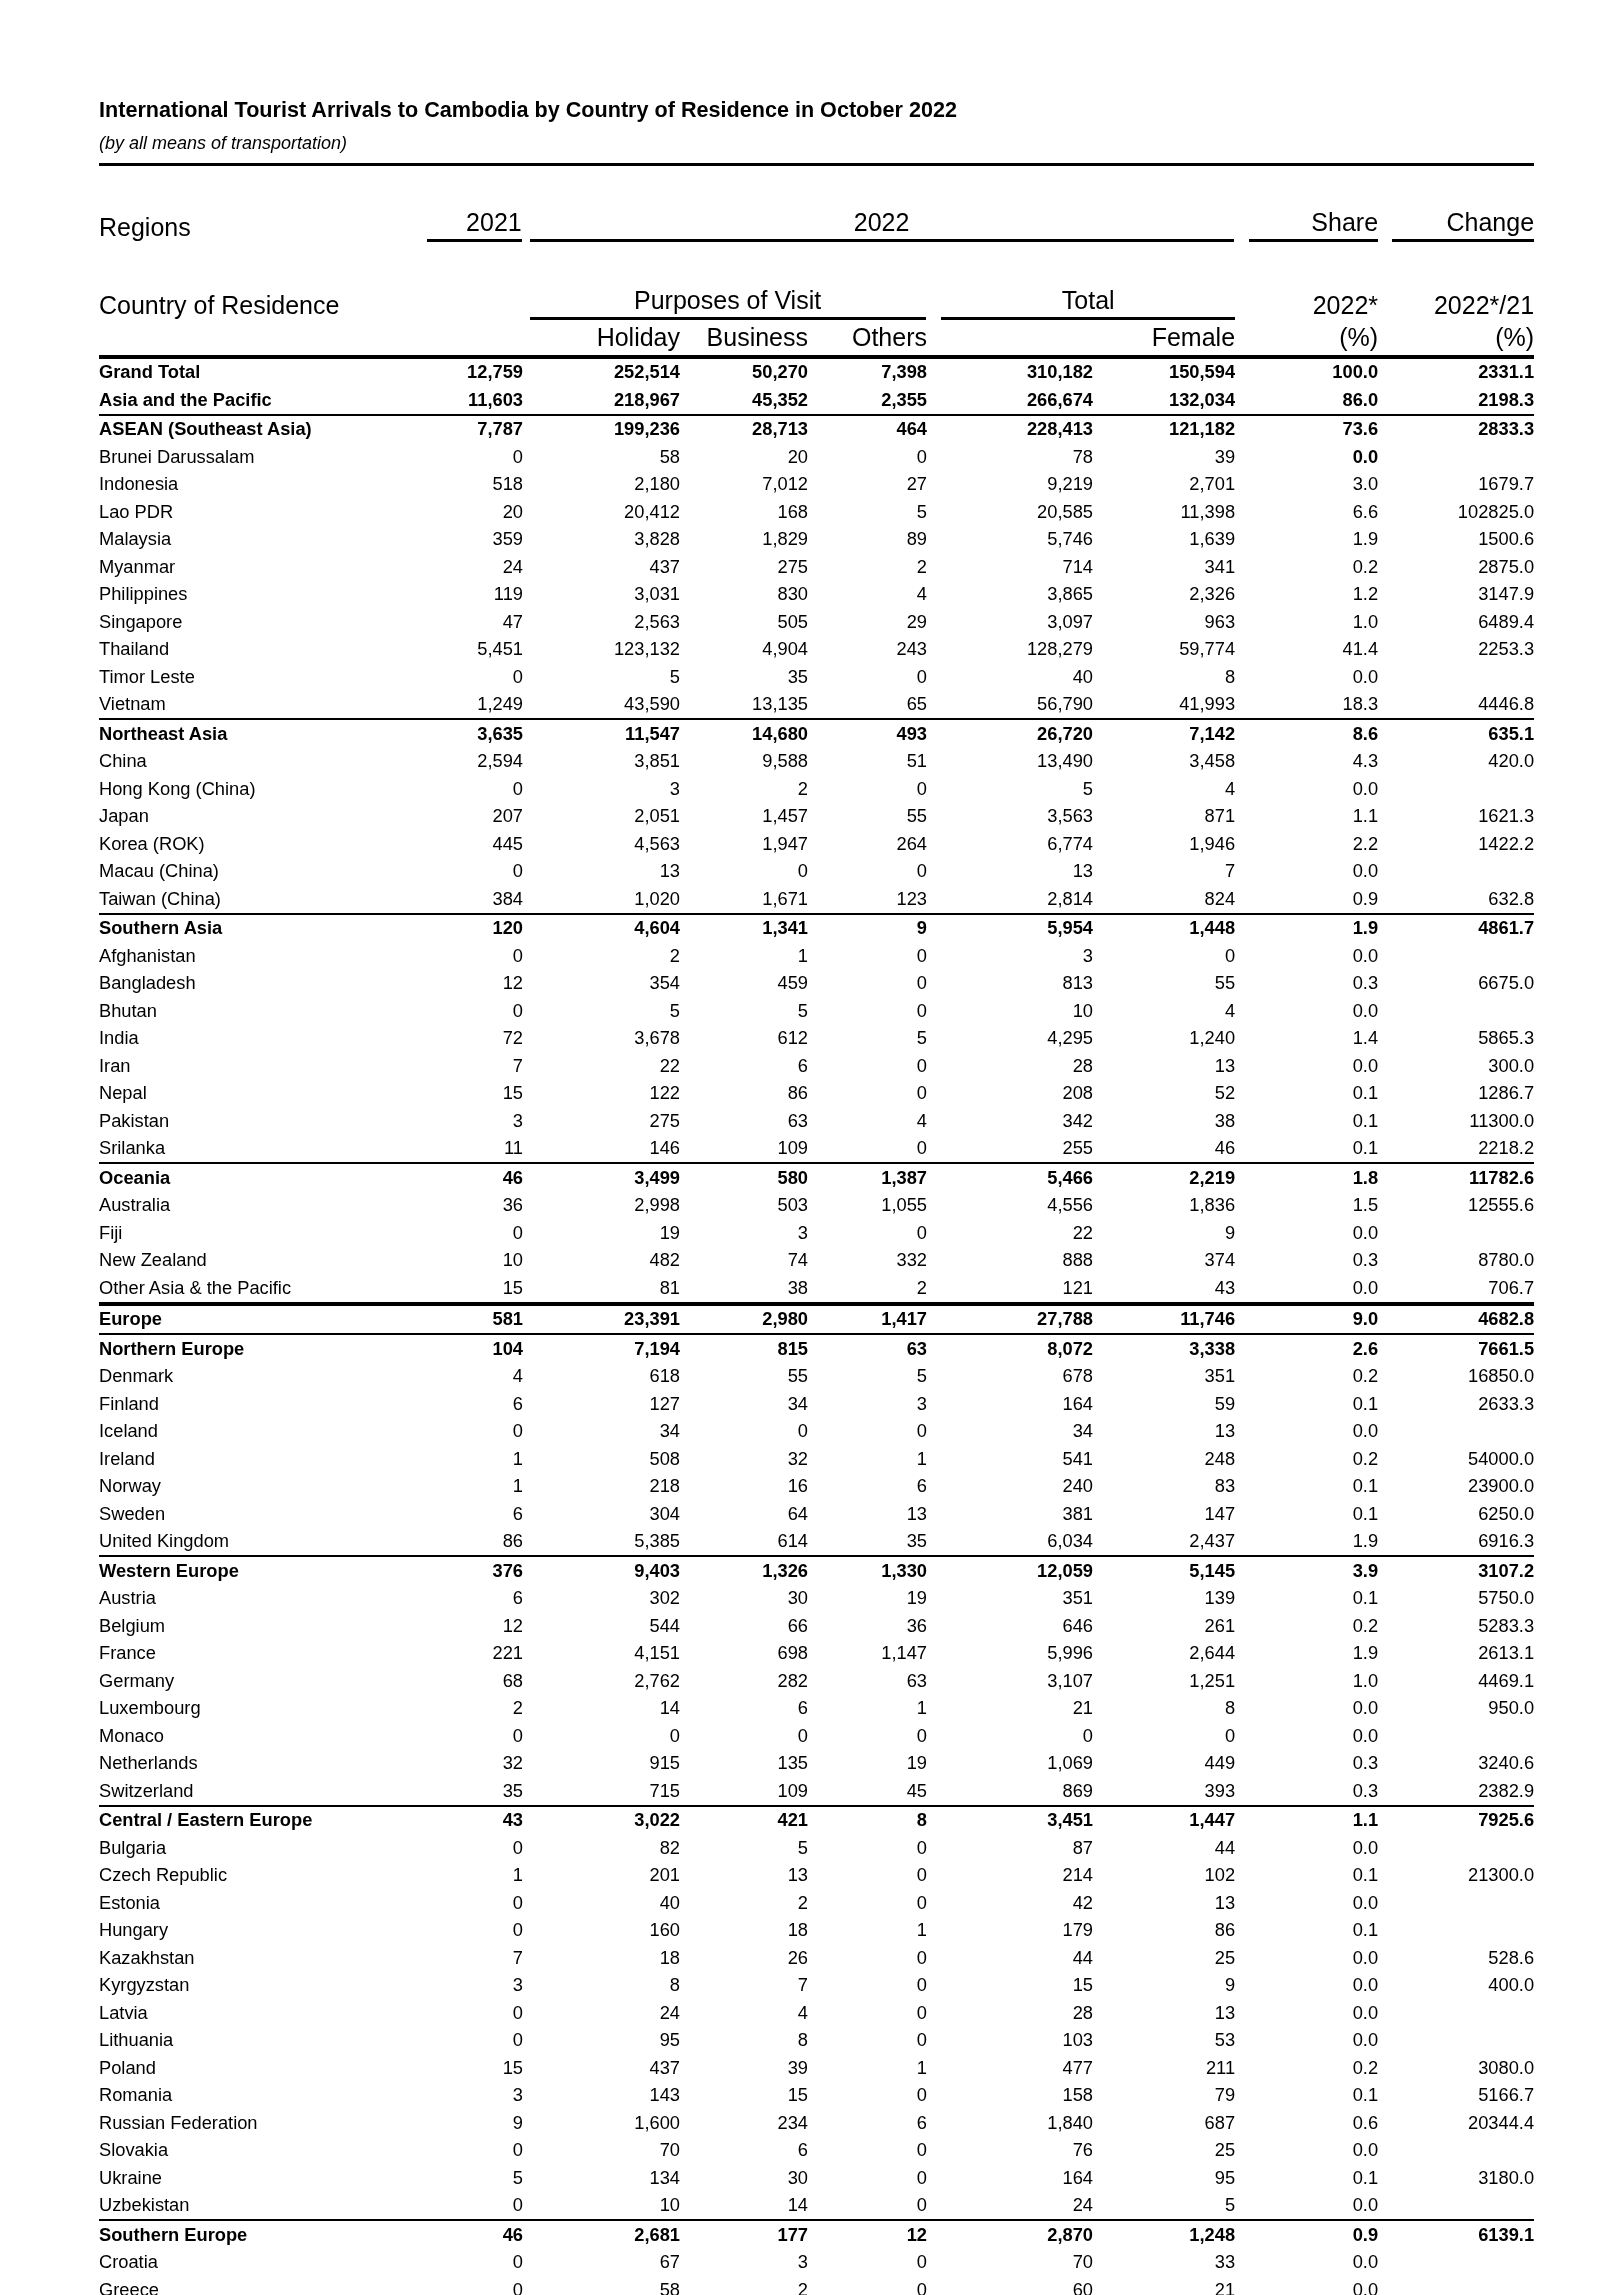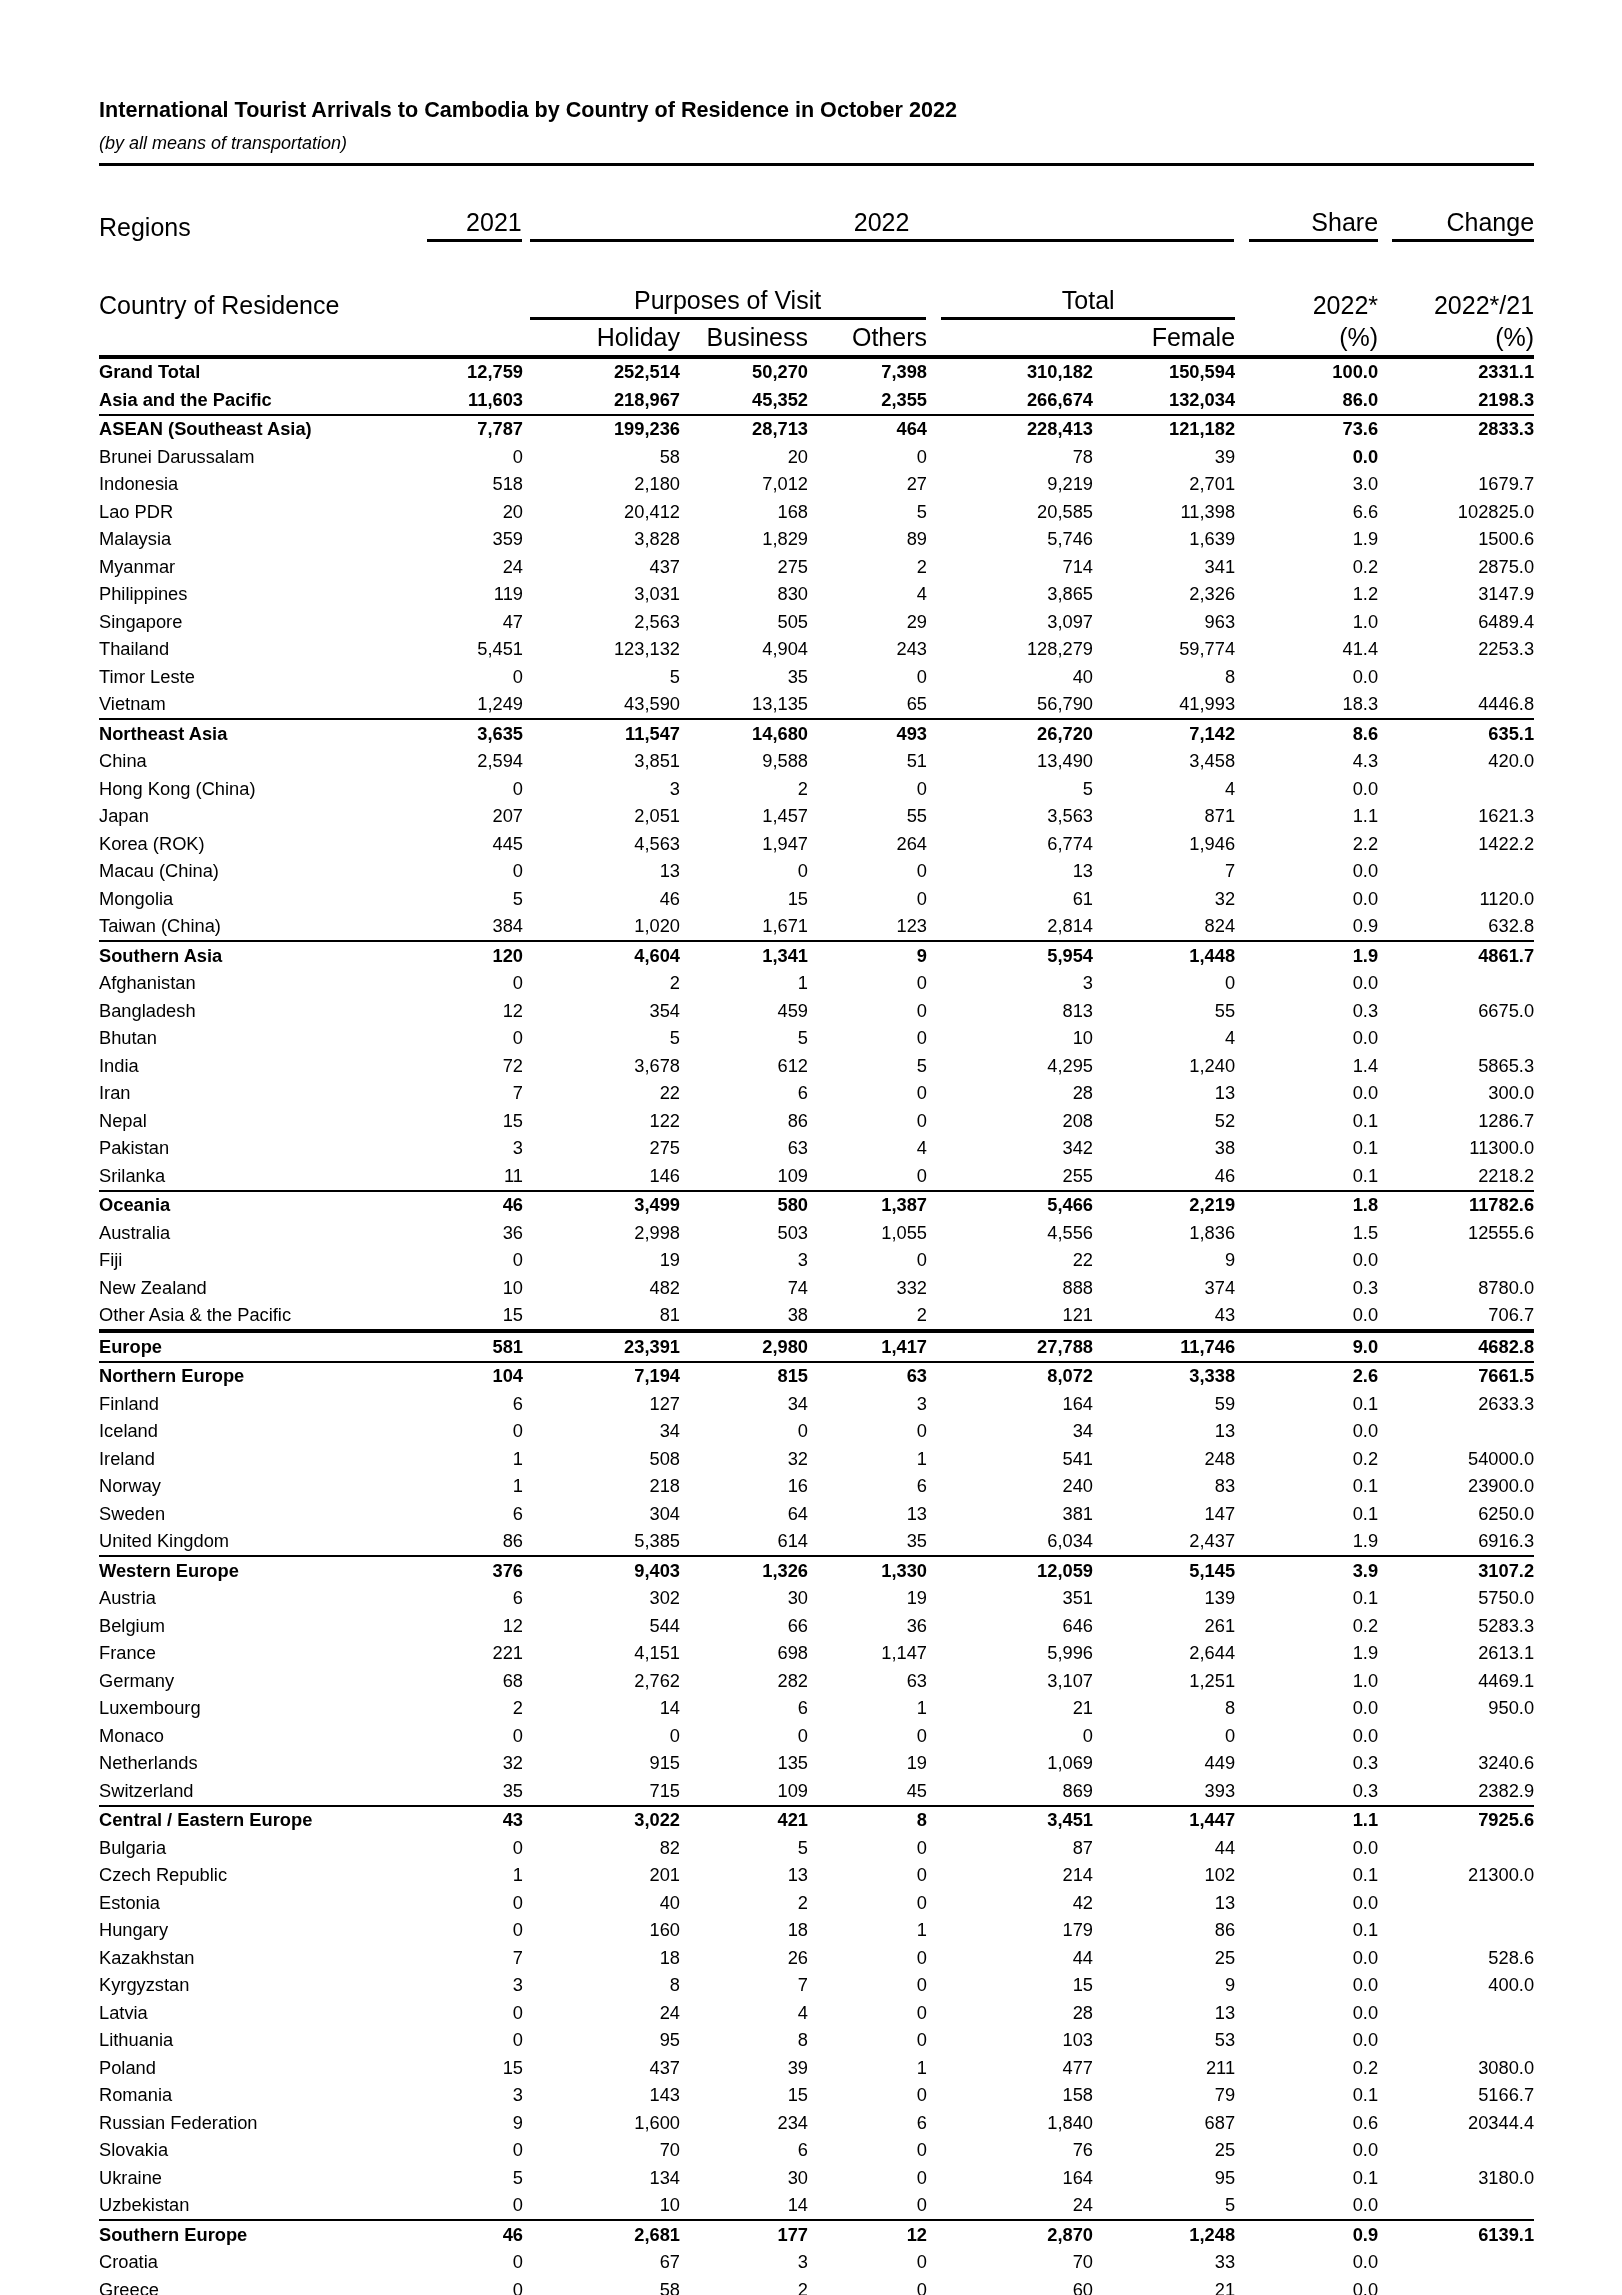--- a/index.html
+++ b/index.html
@@ -294,31 +294,20 @@
           <td class="c-num">0</td>
           <td class="c-num">13</td>
           <td class="c-num">0</td>
           <td class="c-num">0</td>
           <td class="c-num">13</td>
           <td class="c-num">7</td>
           <td class="c-num">0.0</td>
           <td class="c-num"></td>
         </tr>
         <tr>
-          <td class="c-label">Mongolia</td>
-          <td class="c-num">5</td>
-          <td class="c-num">46</td>
-          <td class="c-num">15</td>
-          <td class="c-num">0</td>
-          <td class="c-num">61</td>
-          <td class="c-num">32</td>
-          <td class="c-num">0.0</td>
-          <td class="c-num">1120.0</td>
-        </tr>
-        <tr>
           <td class="c-label">Taiwan (China)</td>
           <td class="c-num">384</td>
           <td class="c-num">1,020</td>
           <td class="c-num">1,671</td>
           <td class="c-num">123</td>
           <td class="c-num">2,814</td>
           <td class="c-num">824</td>
           <td class="c-num">0.9</td>
           <td class="c-num">632.8</td>
         </tr>
@@ -492,20 +481,31 @@
           <td class="c-num">104</td>
           <td class="c-num">7,194</td>
           <td class="c-num">815</td>
           <td class="c-num">63</td>
           <td class="c-num">8,072</td>
           <td class="c-num">3,338</td>
           <td class="c-num">2.6</td>
           <td class="c-num">7661.5</td>
         </tr>
         <tr>
+          <td class="c-label">Denmark</td>
+          <td class="c-num">4</td>
+          <td class="c-num">618</td>
+          <td class="c-num">55</td>
+          <td class="c-num">5</td>
+          <td class="c-num">678</td>
+          <td class="c-num">351</td>
+          <td class="c-num">0.2</td>
+          <td class="c-num">16850.0</td>
+        </tr>
+        <tr>
           <td class="c-label">Finland</td>
           <td class="c-num">6</td>
           <td class="c-num">127</td>
           <td class="c-num">34</td>
           <td class="c-num">3</td>
           <td class="c-num">164</td>
           <td class="c-num">59</td>
           <td class="c-num">0.1</td>
           <td class="c-num">2633.3</td>
         </tr>

